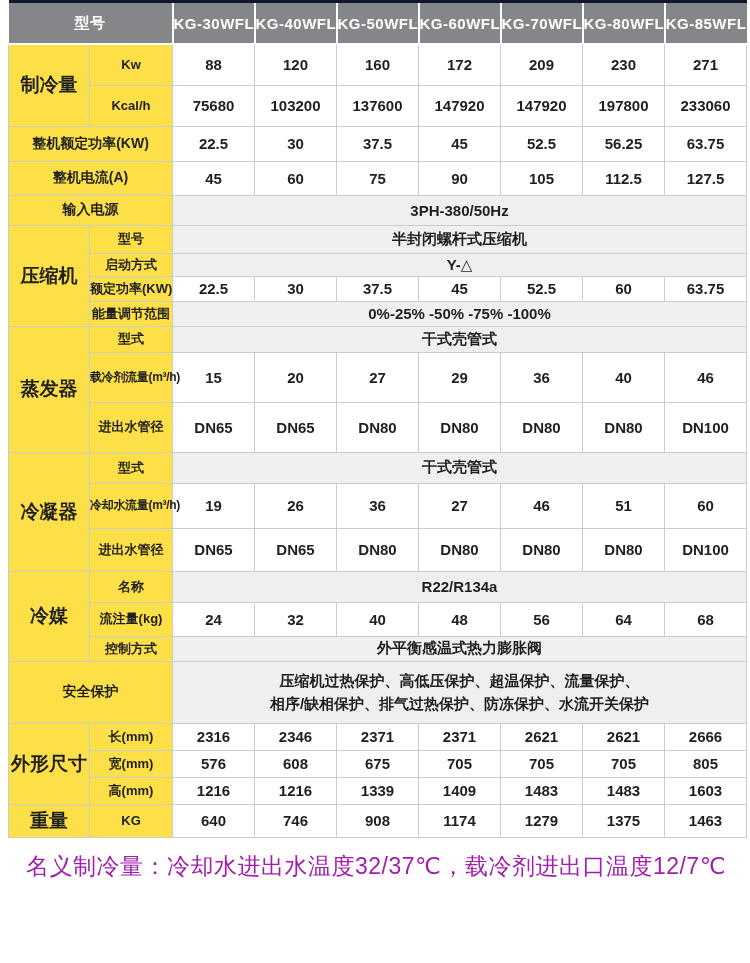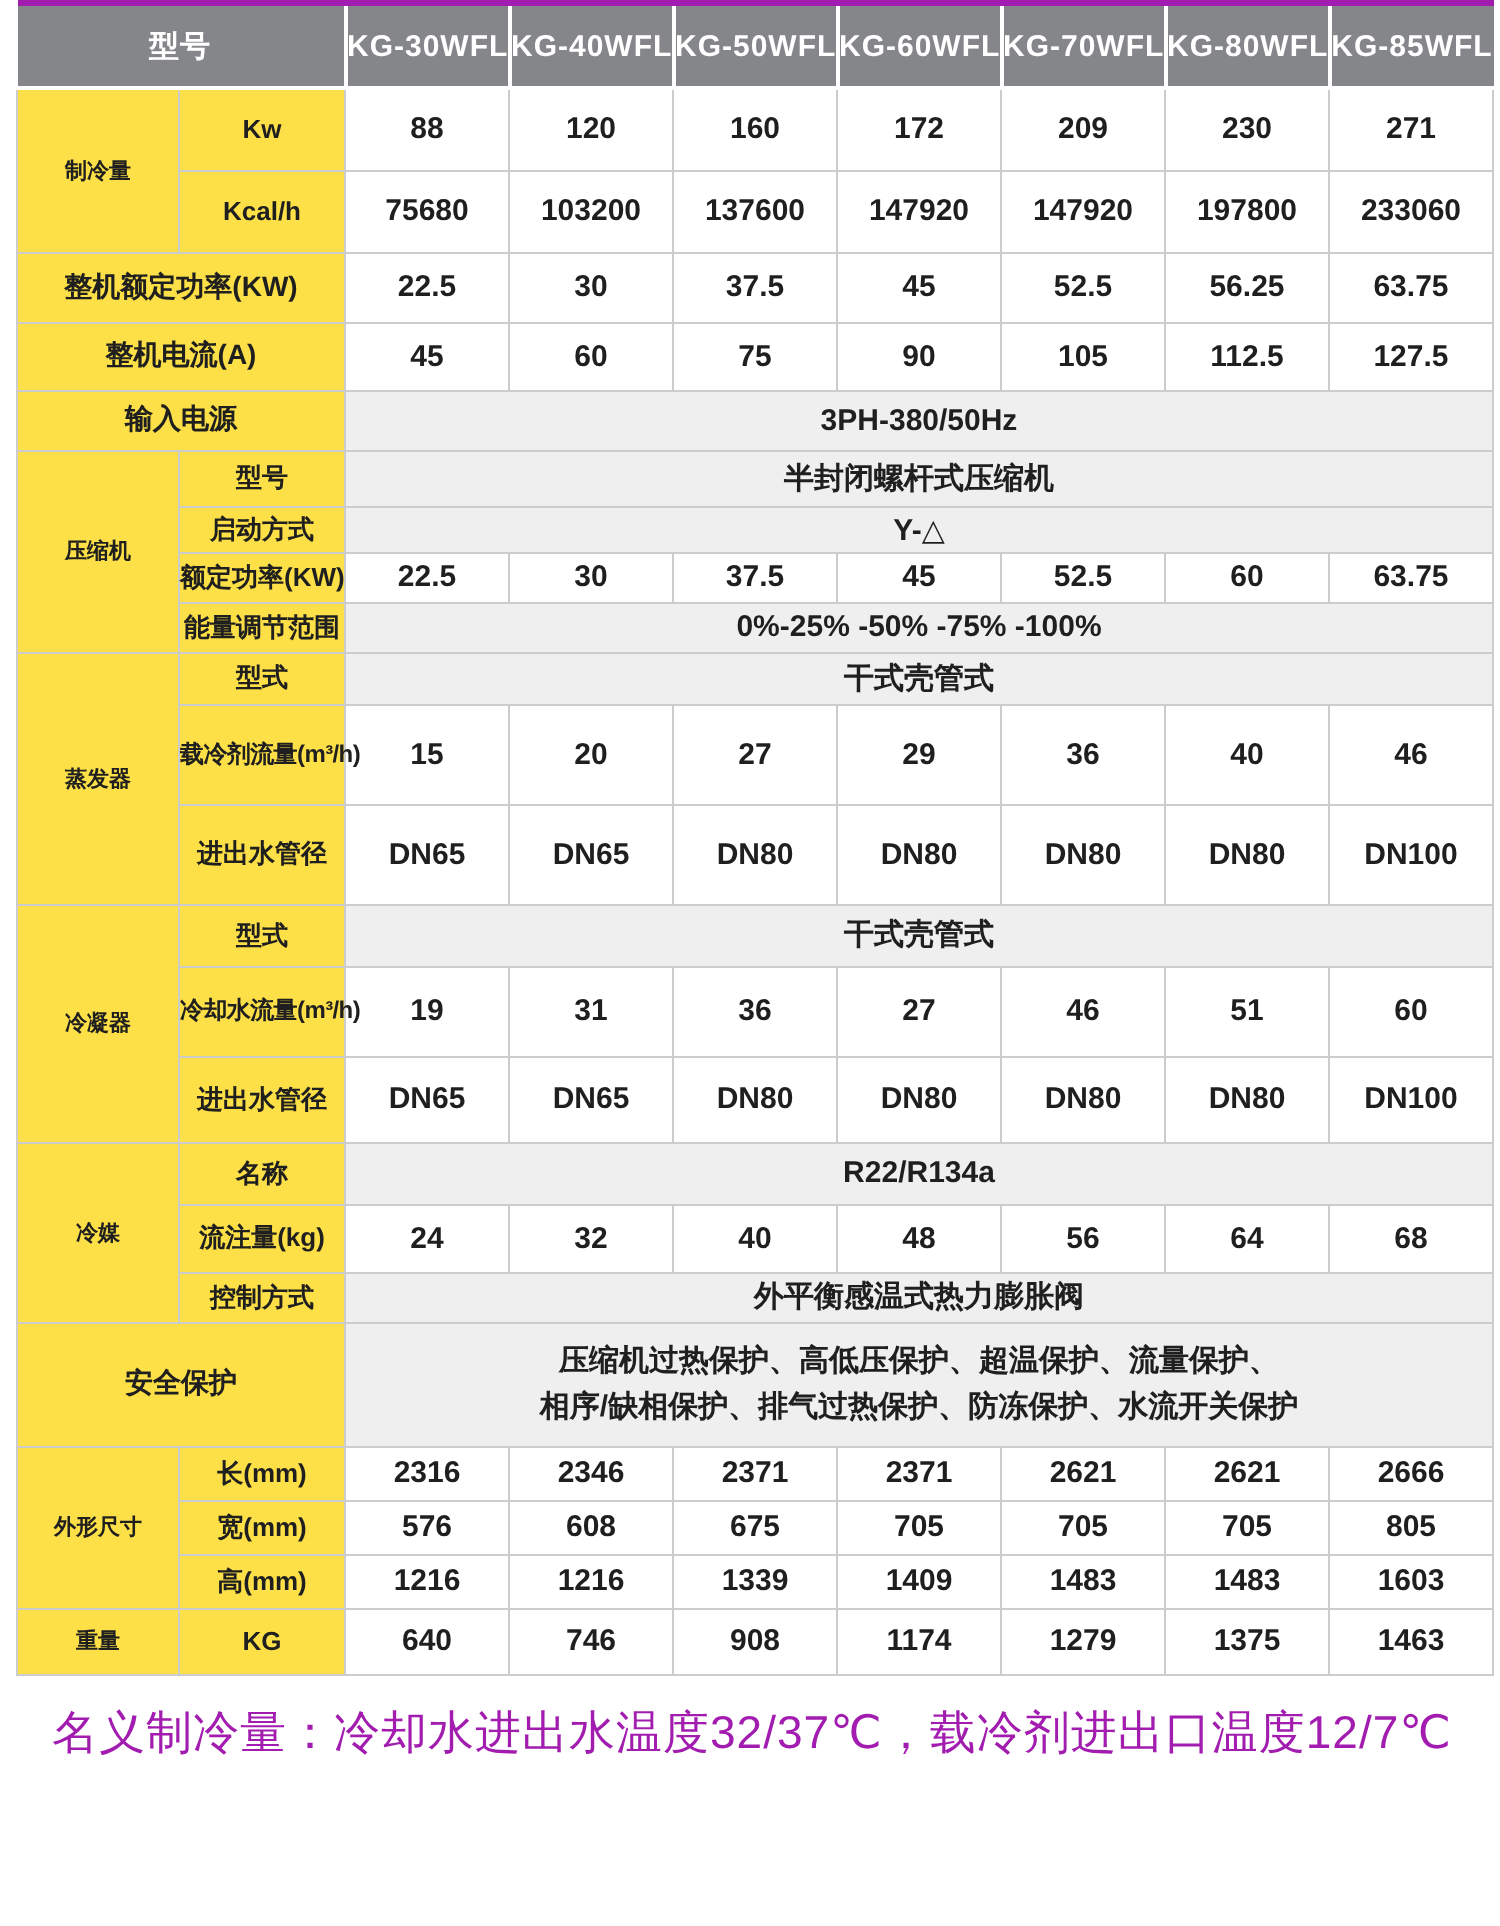--- a/index.html
+++ b/index.html
@@ -14,21 +14,21 @@
     font-size:25px;
     color:#666666;
     letter-spacing:1px;
     padding:25px 2px 7px 0;
     white-space:nowrap;
   }
   table.spec{
     width:736px;
     table-layout:fixed;
     border-collapse:collapse;
-    border-top:3px solid #a21caf;
+    border-top:3px solid #0f172a;
     border-bottom:1px solid #cccccc;
   }
   
   th{
     background:#85868a;
     color:#ffffff;
     font-size:15px;
     font-weight:bold;
     height:40px;
     border-left:2px solid #ffffff;
@@ -44,21 +44,21 @@
     border:1px solid #cccccc;
     background:#ffffff;
     text-align:center;
     vertical-align:middle;
     font-size:15px;
     font-weight:bold;
     color:#1f1f1f;
     padding:1px 0;
   }
   td.grp, td.grp2, td.lab, td.merged{background:#fde047;}
-  td.grp{font-size:11px;text-align:center;}
+  td.grp{font-size:19px;text-align:center;}
   td.grp2{font-size:14px;white-space:nowrap;}
   td.lab{font-size:13px;white-space:nowrap;}
   td.lab-wide{font-size:12px;letter-spacing:-0.3px;}
   td.merged{background:#efefef;font-size:15px;}
   td.val{background:#ffffff;}
   td.safety-cell{line-height:1.55;font-size:15px;padding:6px 13px;}
   .footnote{
     margin-top:13px;
     text-align:center;
     font-size:23px;
@@ -197,21 +197,21 @@
         </tr>
 
     <tr style="height:31px">
       <td class="grp" rowspan="3">冷凝器</td>
       <td class="lab">型式</td>
       <td class="merged" colspan="7">干式壳管式</td>
     </tr>
     <tr style="height:45px">
       <td class="lab lab-wide">冷却水流量(m³/h)</td>
     <td class="val">19</td>
-          <td class="val">31</td>
+          <td class="val">26</td>
           <td class="val">36</td>
           <td class="val">27</td>
           <td class="val">46</td>
           <td class="val">51</td>
           <td class="val">60</td>
         </tr>
     <tr style="height:43px">
       <td class="lab">进出水管径</td>
     <td class="val">DN65</td>
           <td class="val">DN65</td>

